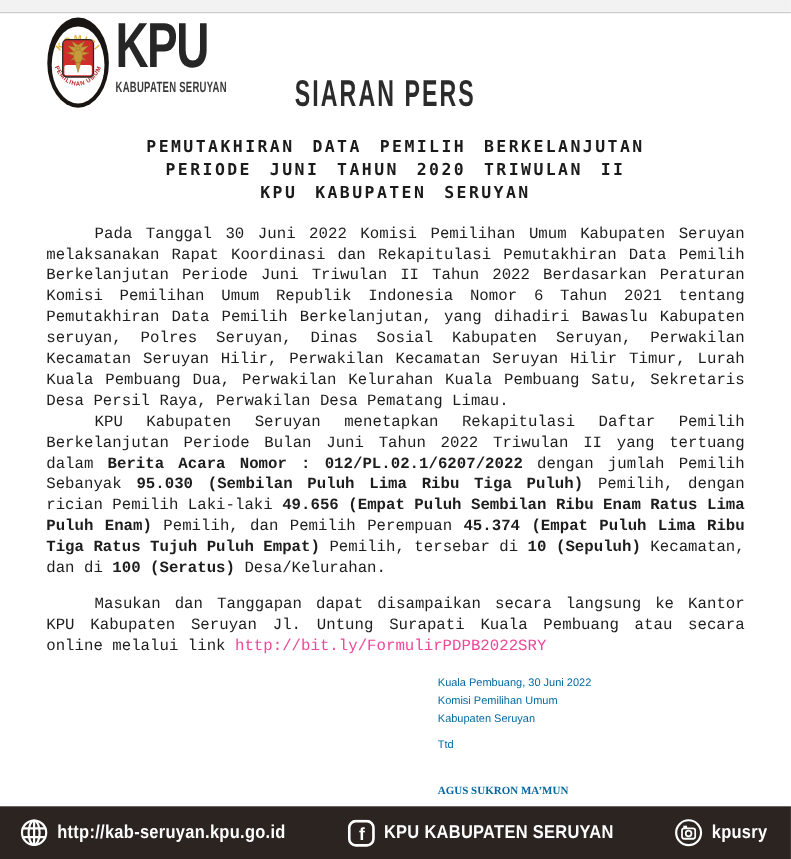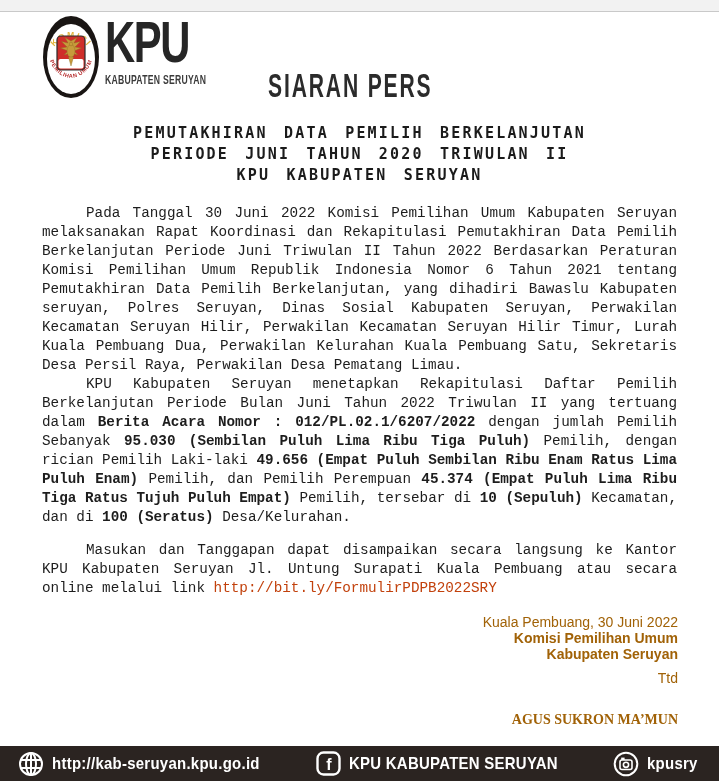--- a/index.html
+++ b/index.html
@@ -42,34 +42,34 @@
   .body{
     margin:18px 42px 0 42px;
     font-family:Liberation Mono, monospace;
     font-size:14.3px;line-height:19px;color:#1d1d1d;
     text-align:justify;
   }
   .body p{margin:0;text-indent:44px;}
   .body p.kv-line{font-weight:bold;text-indent:0;white-space:pre;text-align:left;}
   .body p.para-3{margin-top:14px;}
   .body .bold{font-weight:bold;}
-  .body .link{color:#c2410c;cursor:pointer;}
+  .body .link{color:#ec4899;cursor:pointer;}
 
   
   .signature{
-    width:280px;margin:16px 41px 0 auto;text-align:right;
-    font-size:14px;line-height:16px;color:#a16207;
+    width:280px;margin:16px 41px 0 auto;text-align:left;
+    font-size:10px;line-height:16px;color:#0369a1;
   }
-  .sig-bold{font-weight:bold;}
+  .sig-bold{font-weight:normal;}
   .sig-ttd{margin-top:8px;}
   .sig-name{margin-top:26px;font-weight:bold;font-family:Liberation Serif, serif;}
 
   
   .footer{
-    position:absolute;left:0;right:0;bottom:0;height:35px;
+    position:absolute;left:0;right:0;bottom:0;height:48px;
     background:#2b2421;color:#ffffff;
     display:flex;align-items:center;justify-content:space-between;
     padding:0 14px 0 18px;box-sizing:border-box;
   }
   .f-item{display:flex;align-items:center;gap:8px;}
   .f-text{
     font-weight:bold;font-size:17px;white-space:nowrap;letter-spacing:0.3px;
     transform:scaleX(0.88);transform-origin:left center;
   }
   .f-icon{flex:0 0 auto;display:block;}

